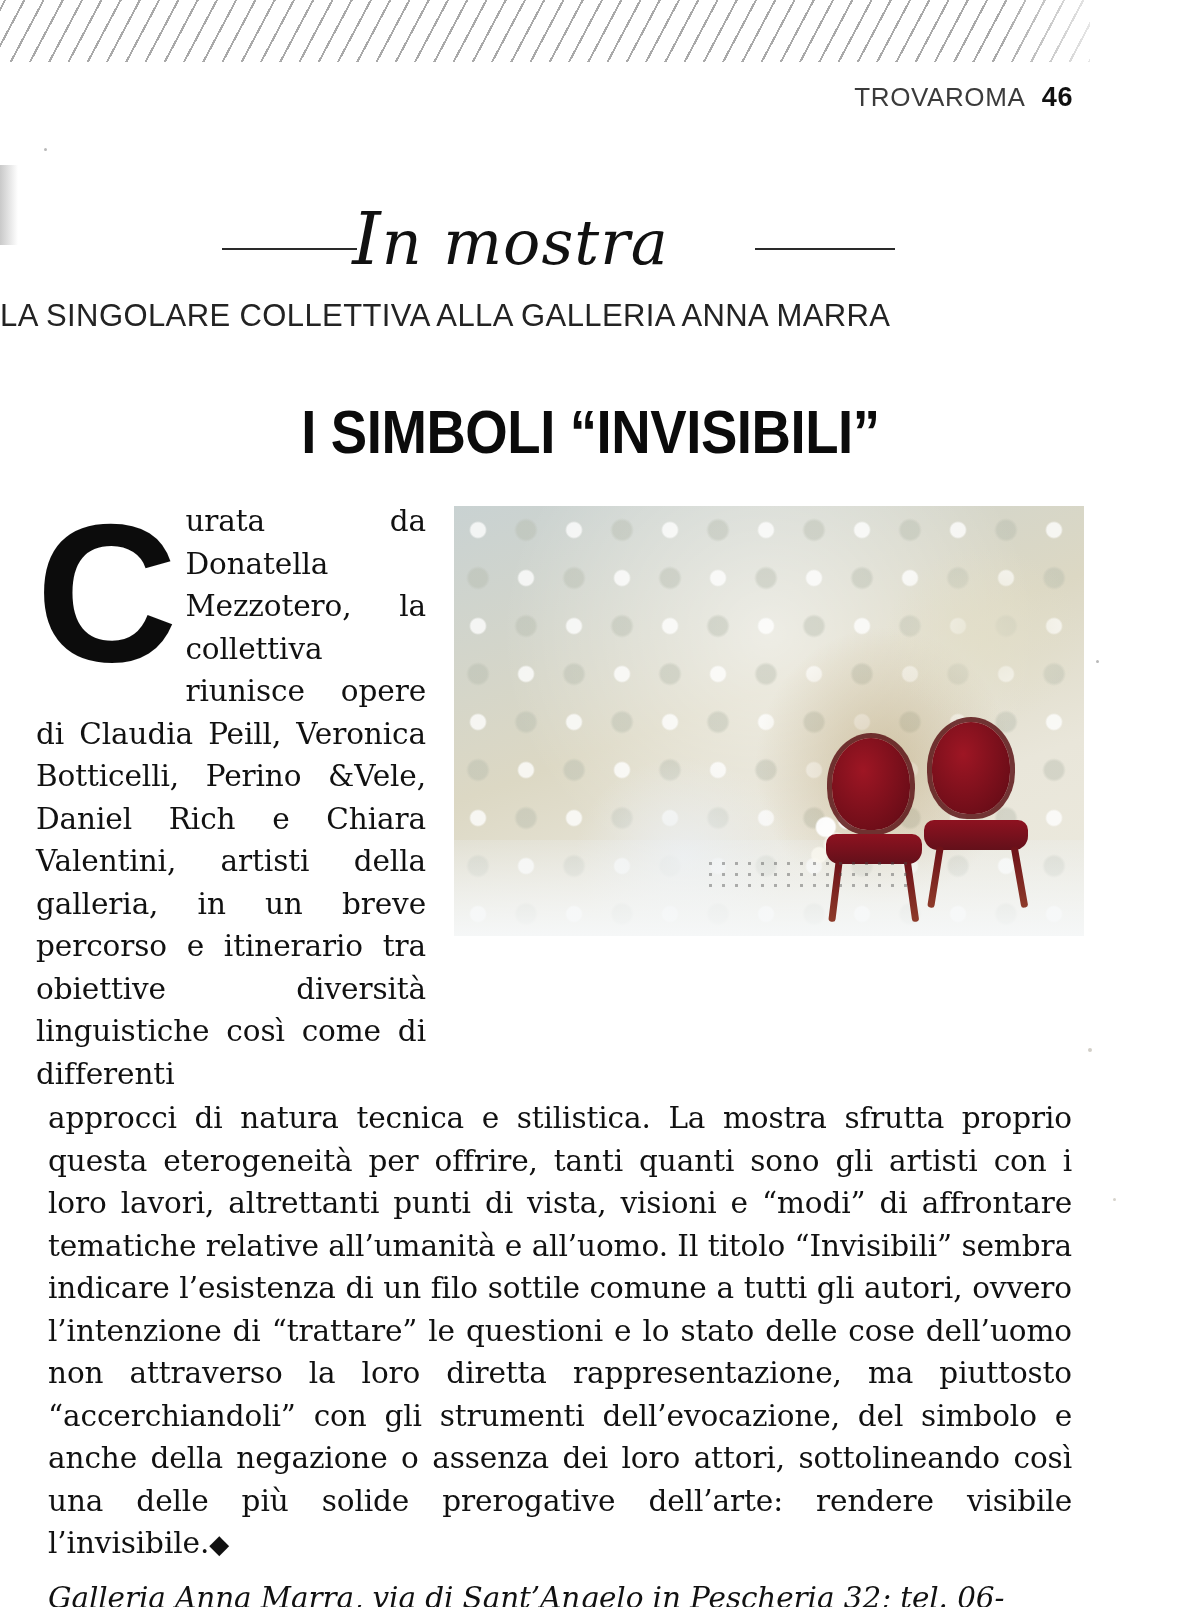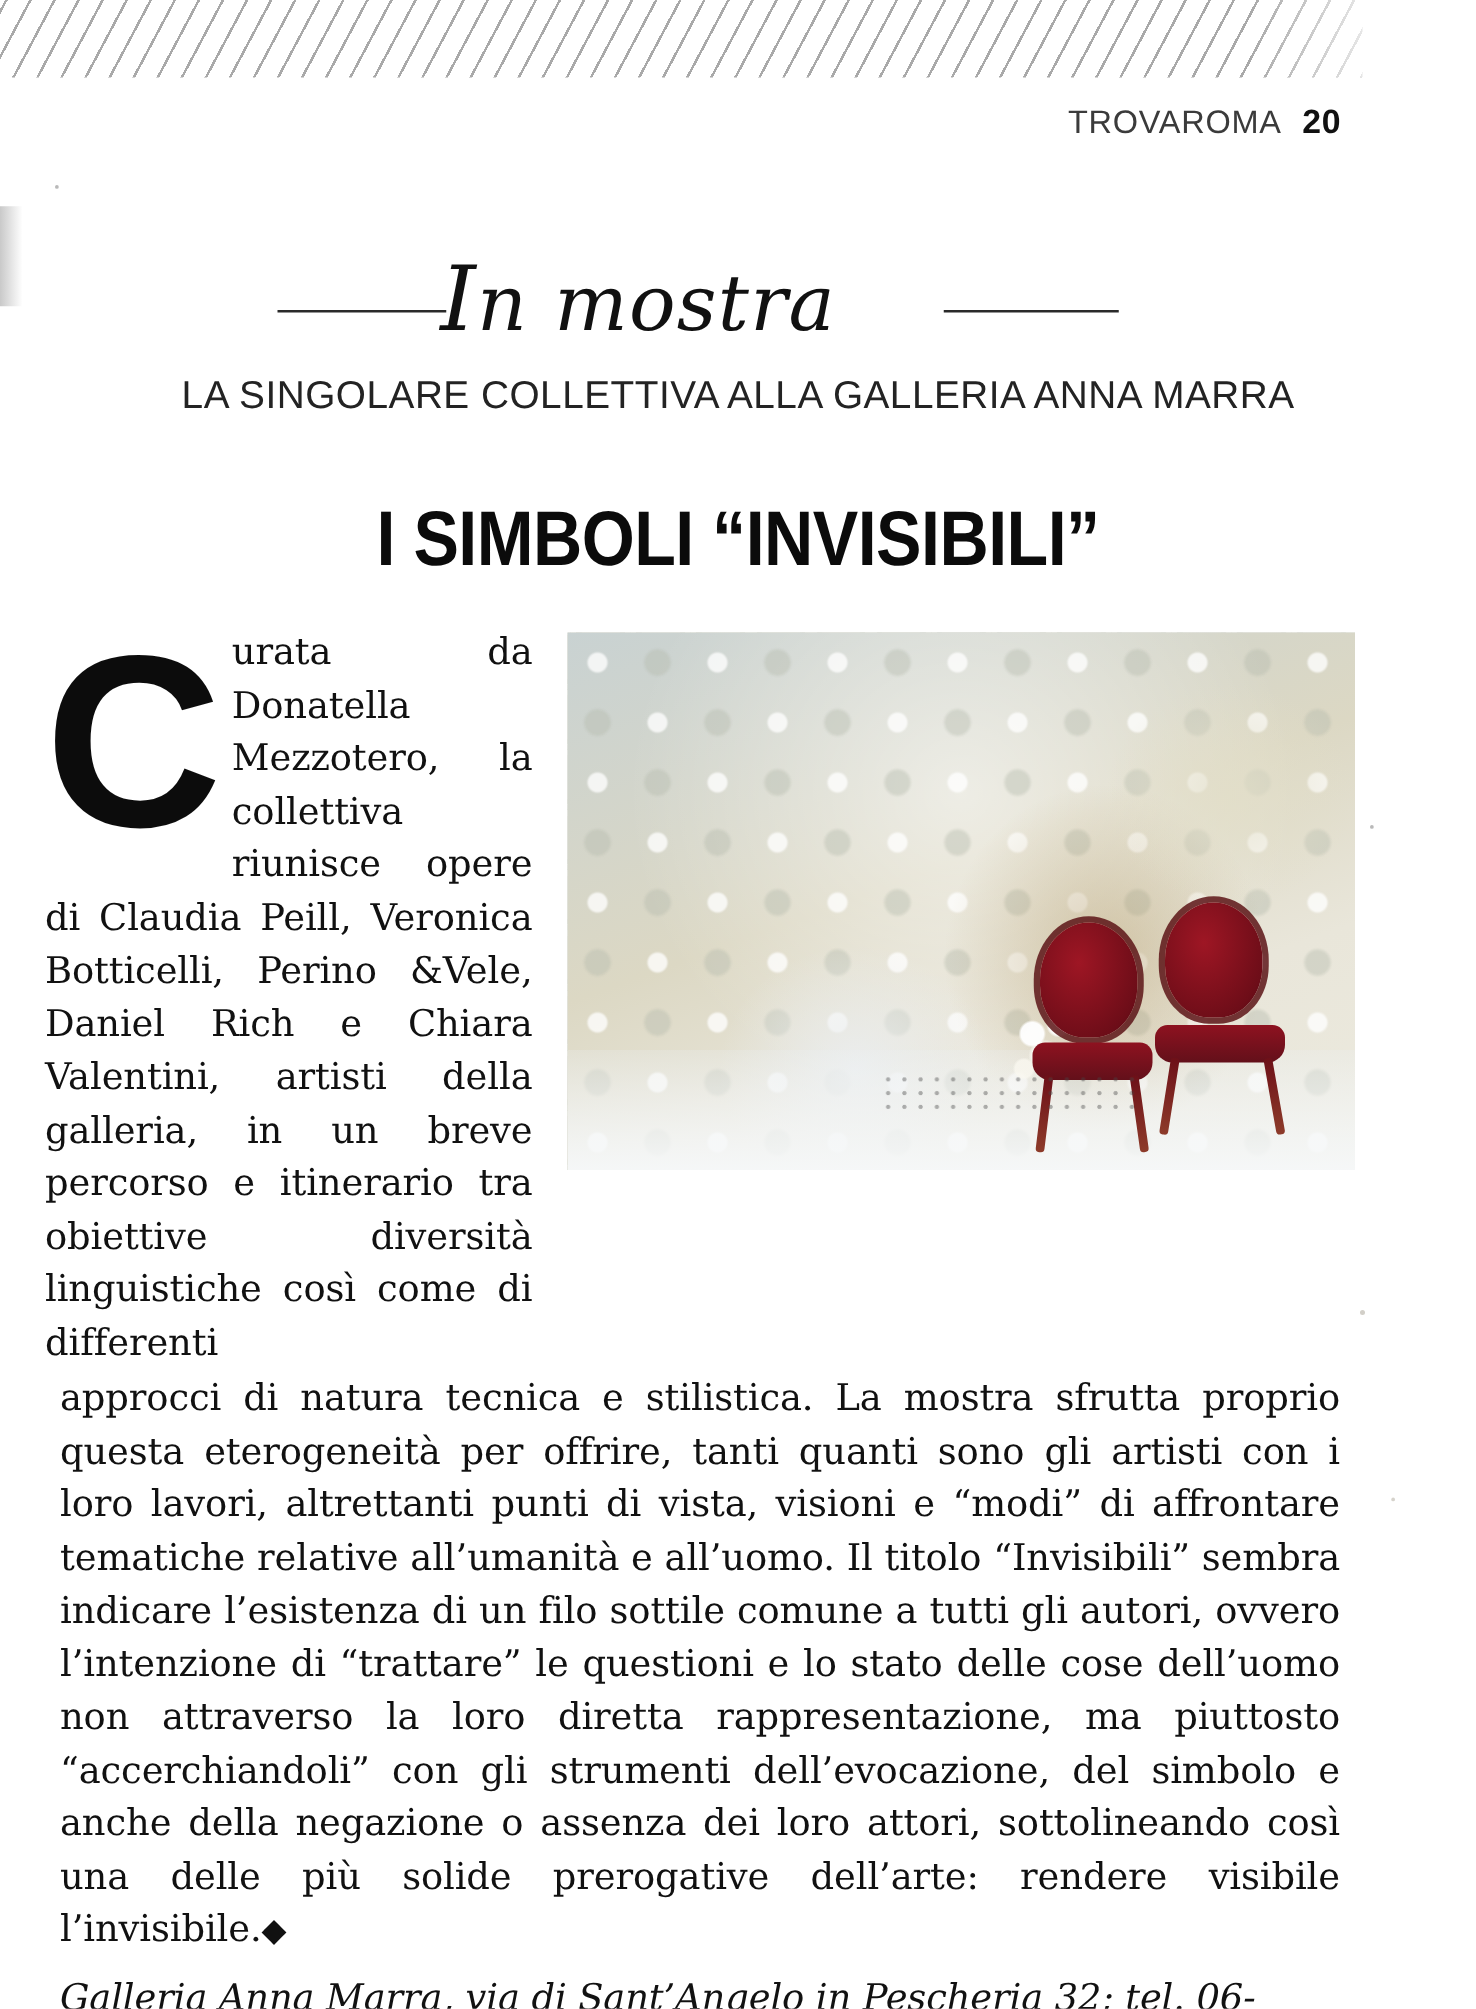--- a/index.html
+++ b/index.html
@@ -103,21 +103,20 @@
   .rubric-title .drop {
     font-size: 72px;
   }
 
   
   .kicker {
     position: absolute;
     left: 0;
     top: 298px;
     width: 1181px;
-    text-align: center;
     font-family: "Liberation Sans", sans-serif;
     font-size: 31px;
     letter-spacing: 0.4px;
     color: #232323;
     white-space: nowrap;
   }
 
   
   .headline {
     position: absolute;
@@ -295,21 +294,21 @@
 <div class="hatch-fade"></div>
 
 <div class="mark m1"></div>
 <div class="mark m2"></div>
 <div class="mark m3"></div>
 <div class="mark m4"></div>
 <div class="mark m5"></div>
 
 <div class="running-head">
   <span>TROVAROMA</span>
-  <span class="page-num">20</span>
+  <span class="page-num">46</span>
 </div>
 
 <div class="rubric">
   <div class="rubric-rule left"></div>
   <div class="rubric-rule right"></div>
   <div class="rubric-title">
     <span class="drop">I</span><span>n mostra</span>
   </div>
 </div>
 

